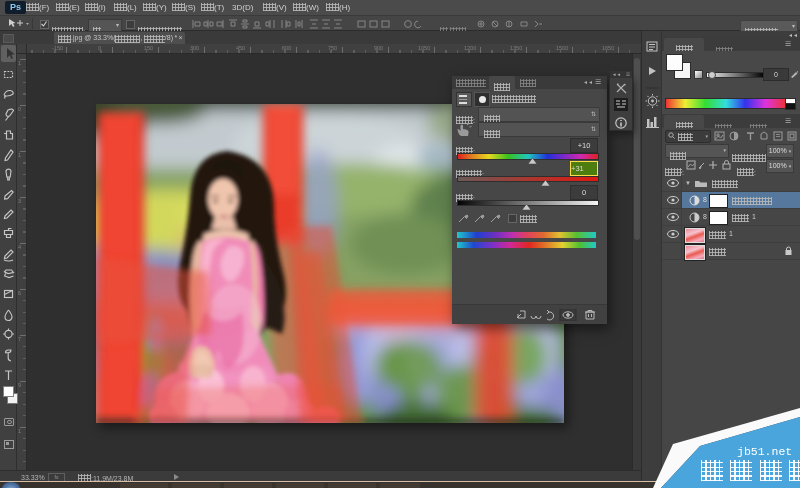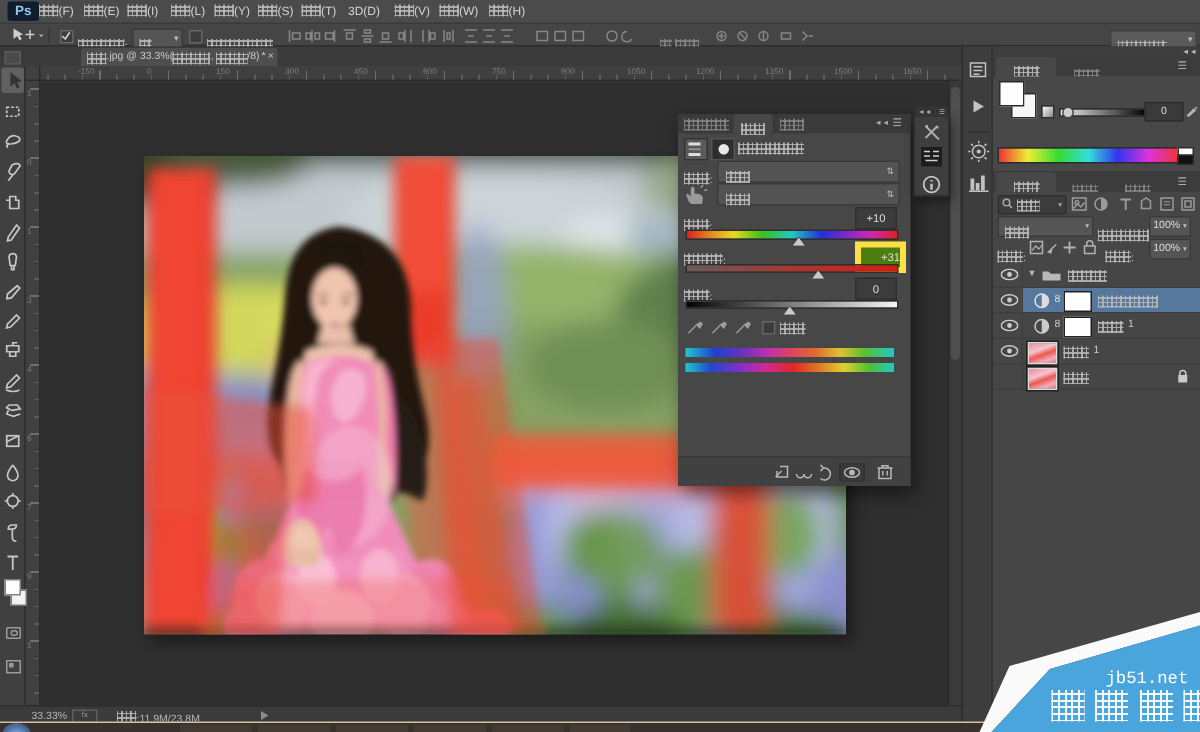--- a/index.html
+++ b/index.html
@@ -495,21 +495,21 @@
   <span class="z" style="width:16px;margin-left:5px;margin-top:3px;"></span>
   <span style="color:#bbb;font-size:6px;position:absolute;right:3px;top:2px;">⇅</span>
  </div>
  <div class="abs" style="left:4px;top:64px;"><span class="z" style="width:17px;"></span><span style="color:#ccc;font-size:7px;">:</span></div>
  <div class="abs" style="left:118px;top:62px;width:26px;height:13px;background:#3c3c3c;border:1px solid #2f2f2f;color:#ddd;font-size:7.5px;line-height:13px;text-align:center;">+10</div>
  <div class="abs" style="left:5px;top:77px;width:140px;height:5px;background:linear-gradient(90deg,#e02020,#e08020 10%,#e8d820 22%,#38c020 36%,#20c8c0 50%,#2030d8 64%,#8028c8 76%,#d028b0 88%,#e02020 100%);border:1px solid #2e2e2e;"></div>
  <svg class="abs" style="left:76px;top:82px;" width="9" height="6">
         <path d="M4.5 0 L9 6 L0 6 Z" fill="#c9c9c9" stroke="#333" stroke-width="0.5"></path>
       </svg>
  <div class="abs" style="left:4px;top:87px;"><span class="z" style="width:26px;"></span><span style="color:#ccc;font-size:7px;">:</span></div>
- <div class="abs" style="left:118px;top:85px;width:26px;height:13px;background:#4d7c0f;border:4px solid #fde047;color:#ddd;font-size:7.5px;line-height:13px;text-align:right;">+31</div>
+ <div class="abs" style="left:118px;top:85px;width:26px;height:13px;background:#4d7c0f;border:1px solid #fde047;color:#ddd;font-size:7.5px;line-height:13px;text-align:left;">+31</div>
  <div class="abs" style="left:5px;top:100px;width:140px;height:4px;background:linear-gradient(90deg,#6a5a58,#b0342c 55%,#e01810 100%);border:1px solid #2e2e2e;"></div>
  <svg class="abs" style="left:89px;top:104px;" width="9" height="6">
         <path d="M4.5 0 L9 6 L0 6 Z" fill="#c9c9c9" stroke="#333" stroke-width="0.5"></path>
       </svg>
  <div class="abs" style="left:4px;top:111px;"><span class="z" style="width:17px;"></span><span style="color:#ccc;font-size:7px;">:</span></div>
  <div class="abs" style="left:118px;top:109px;width:26px;height:13px;background:#3c3c3c;border:1px solid #2f2f2f;color:#ddd;font-size:7.5px;line-height:13px;text-align:center;">0</div>
  <div class="abs" style="left:5px;top:124px;width:140px;height:4px;background:linear-gradient(90deg,#050505,#f5f5f5);border:1px solid #2e2e2e;"></div>
  <svg class="abs" style="left:70px;top:128px;" width="9" height="6">
         <path d="M4.5 0 L9 6 L0 6 Z" fill="#c9c9c9" stroke="#333" stroke-width="0.5"></path>
       </svg>

